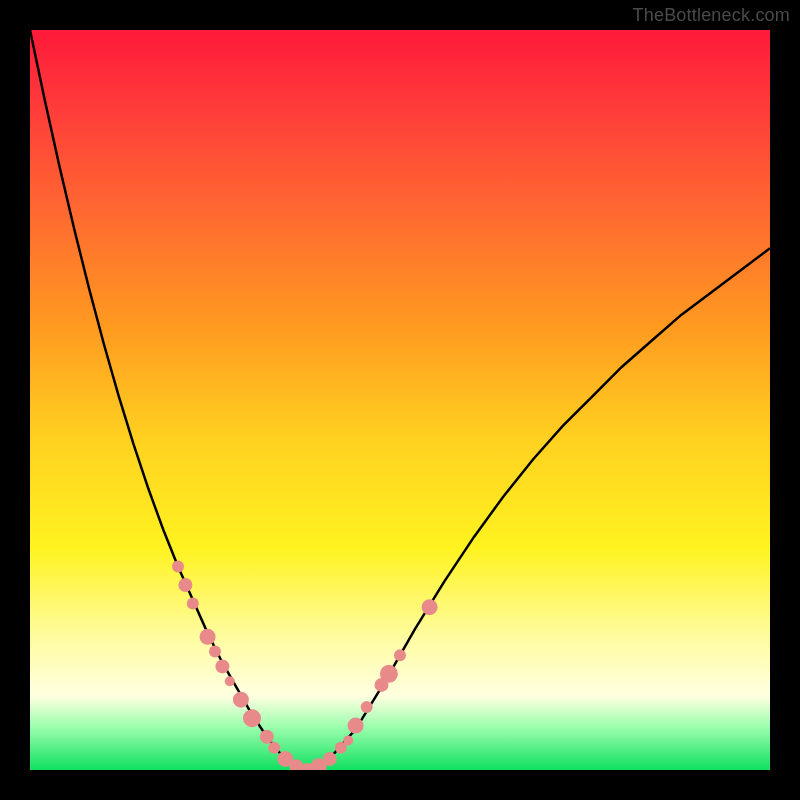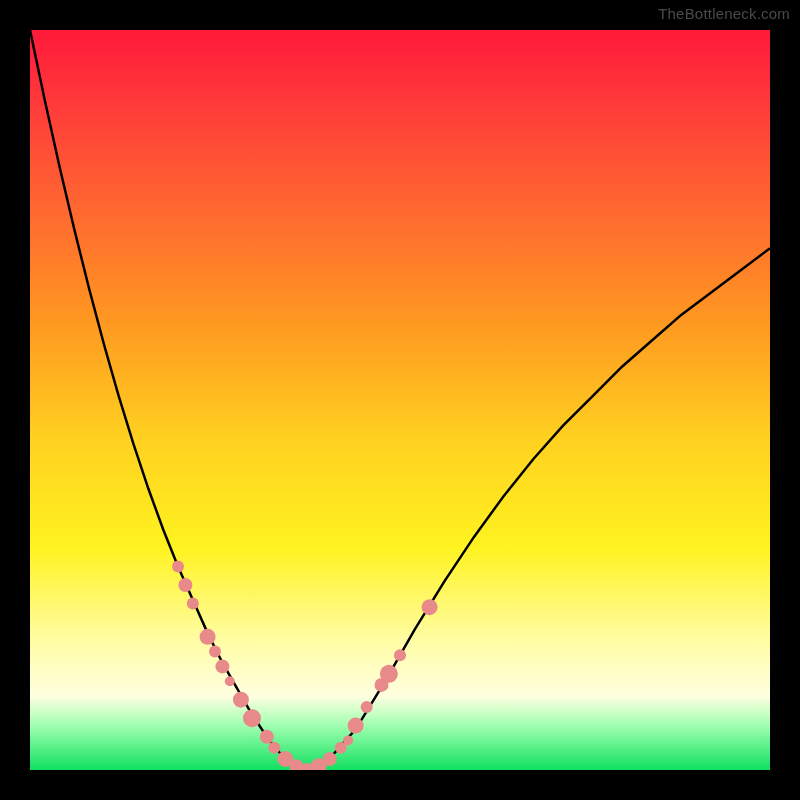--- a/index.html
+++ b/index.html
@@ -11,21 +11,21 @@
       #ff3a3a 10%,
       #ff6a30 25%,
       #ff9a20 40%,
       #ffd020 55%,
       #fff320 70%,
       #fffca0 82%,
       #ffffe0 90%,
       #a0ffb0 94%,
       #10e060 100%)}
   svg.curve{position:absolute;left:0;top:0;width:100%;height:100%}
-  .watermark{position:absolute;right:10px;top:5px;color:#4a4a4a;font-size:15px;font-weight:400;letter-spacing:.2px}
+  .watermark{position:absolute;right:10px;top:5px;color:#4a4a4a;font-size:18px;font-weight:400;letter-spacing:.2px}
 </style>
 </head>
 <body>
 
 <div class="stage">
   <div class="plot-frame">
     <div class="gradient"></div>
     <svg class="curve" viewBox="0 0 740 740" preserveAspectRatio="none">
       <path id="curve-path" fill="none" stroke="#000" stroke-width="2.5" d="M0.0 0.0 L14.8 70.3 L29.6 136.9 L44.4 199.8 L59.2 259.0 L74.0 314.5 L88.8 366.3 L103.6 414.4 L118.4 458.8 L133.2 499.5 L148.0 536.5 L162.8 569.8 L177.6 603.1 L192.4 632.7 L207.2 658.6 L222.0 684.5 L236.8 706.7 L251.6 725.2 L266.4 736.3 L281.2 740.0 L296.0 732.6 L325.6 699.3 L355.2 651.2 L384.8 599.4 L414.4 551.3 L444.0 506.9 L473.6 466.2 L503.2 429.2 L532.8 395.9 L562.4 366.3 L592.0 336.7 L621.6 310.8 L651.2 284.9 L680.8 262.7 L710.4 240.5 L740.0 218.3"></path>
       <g id="markers">

